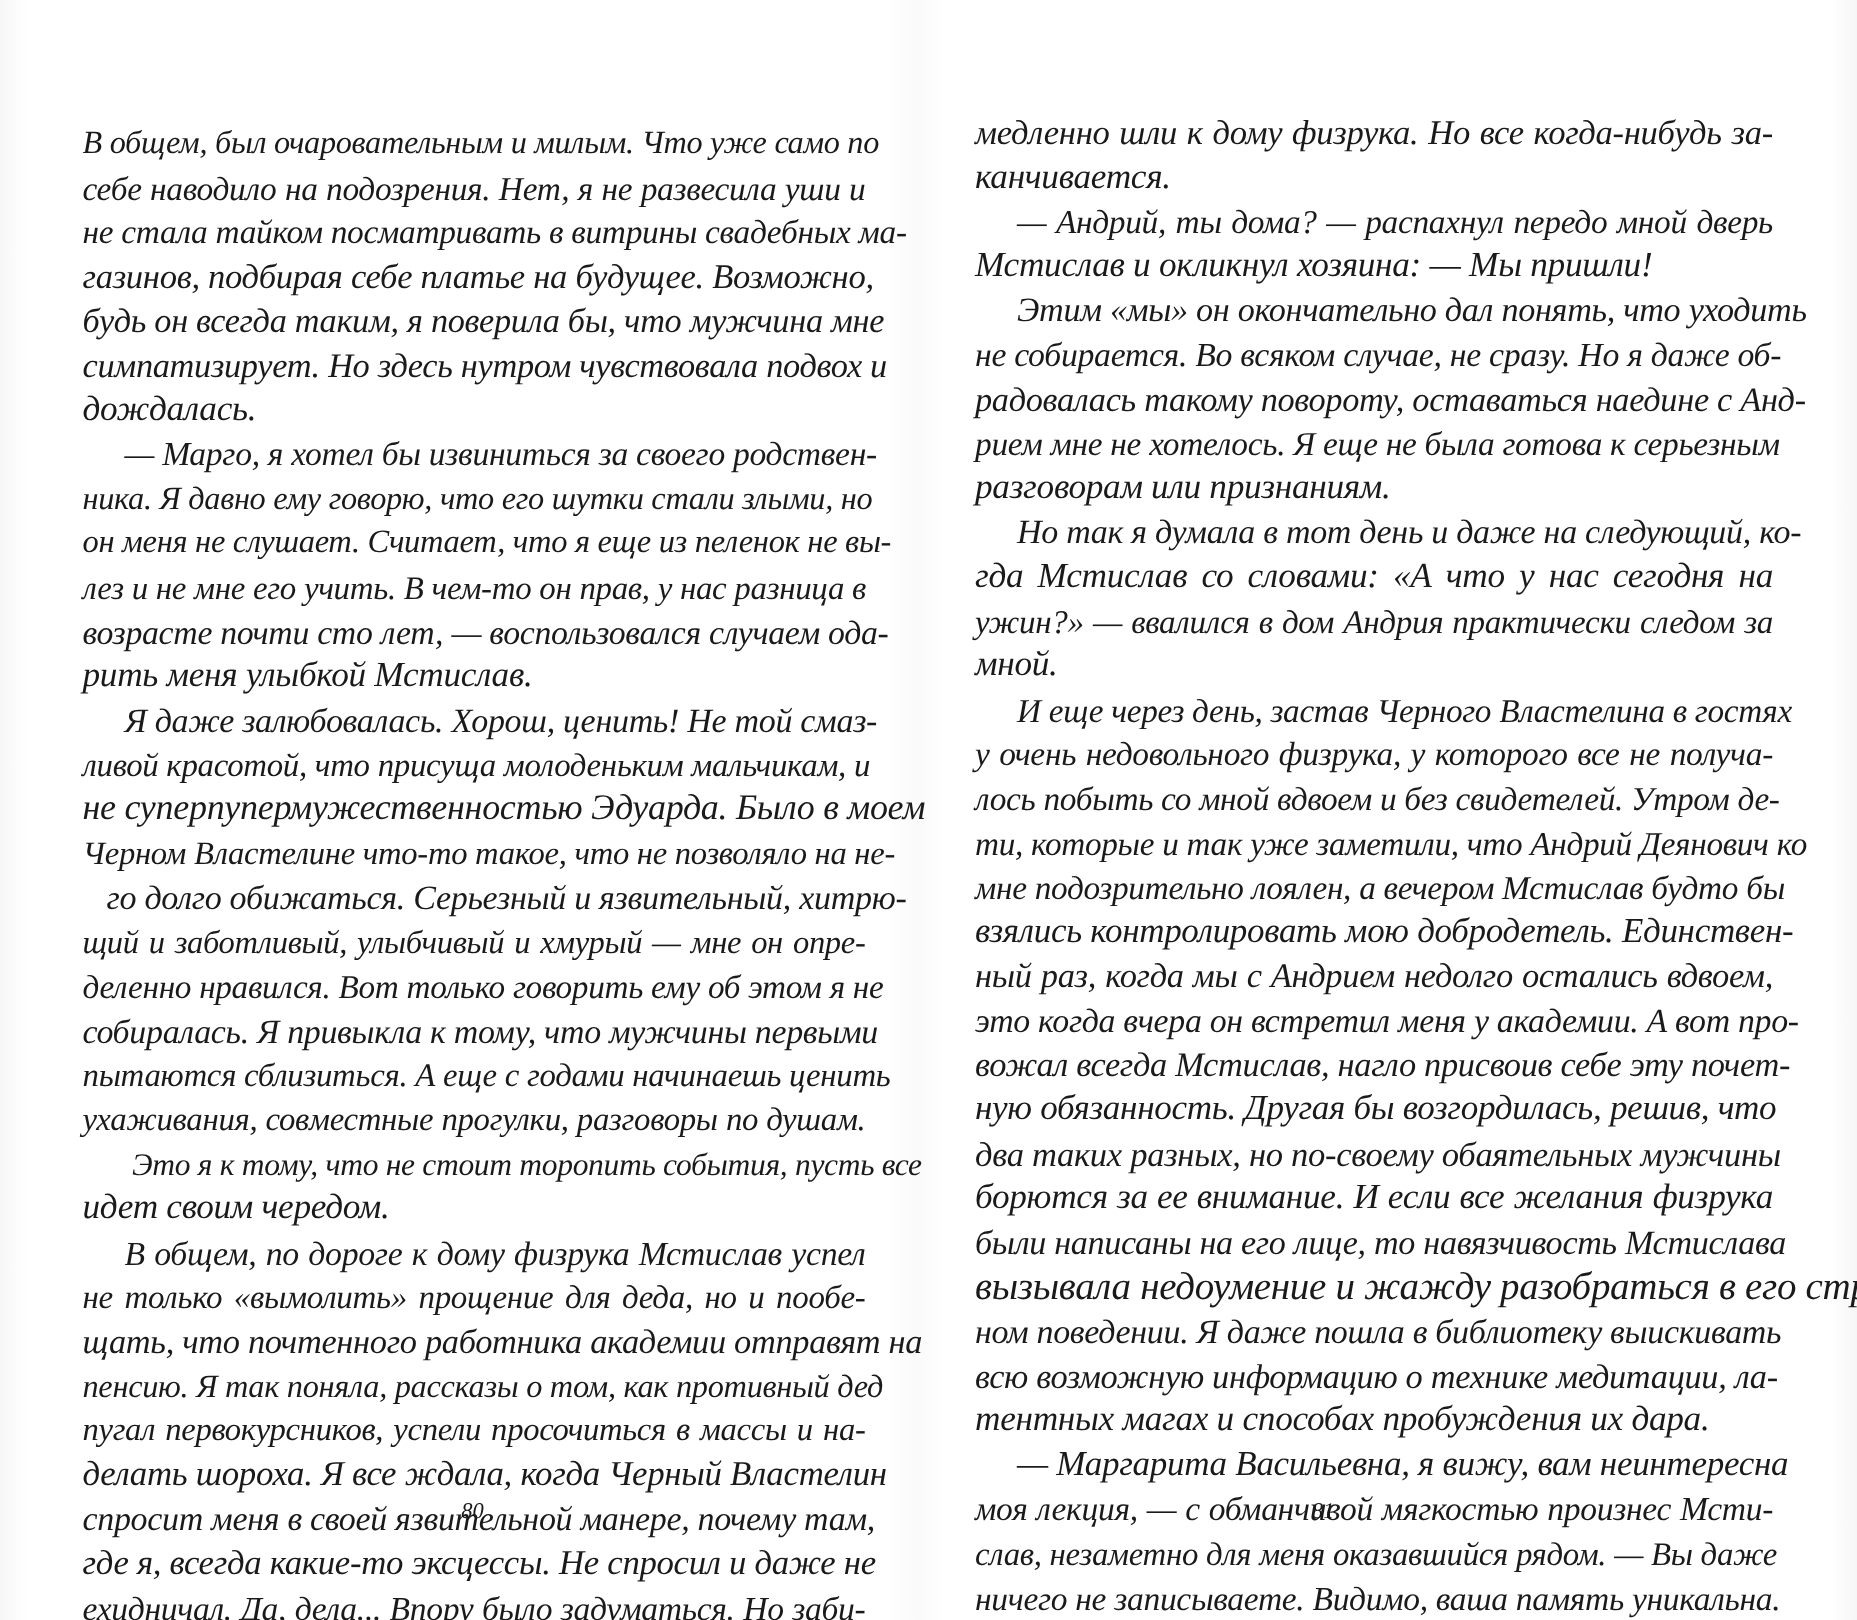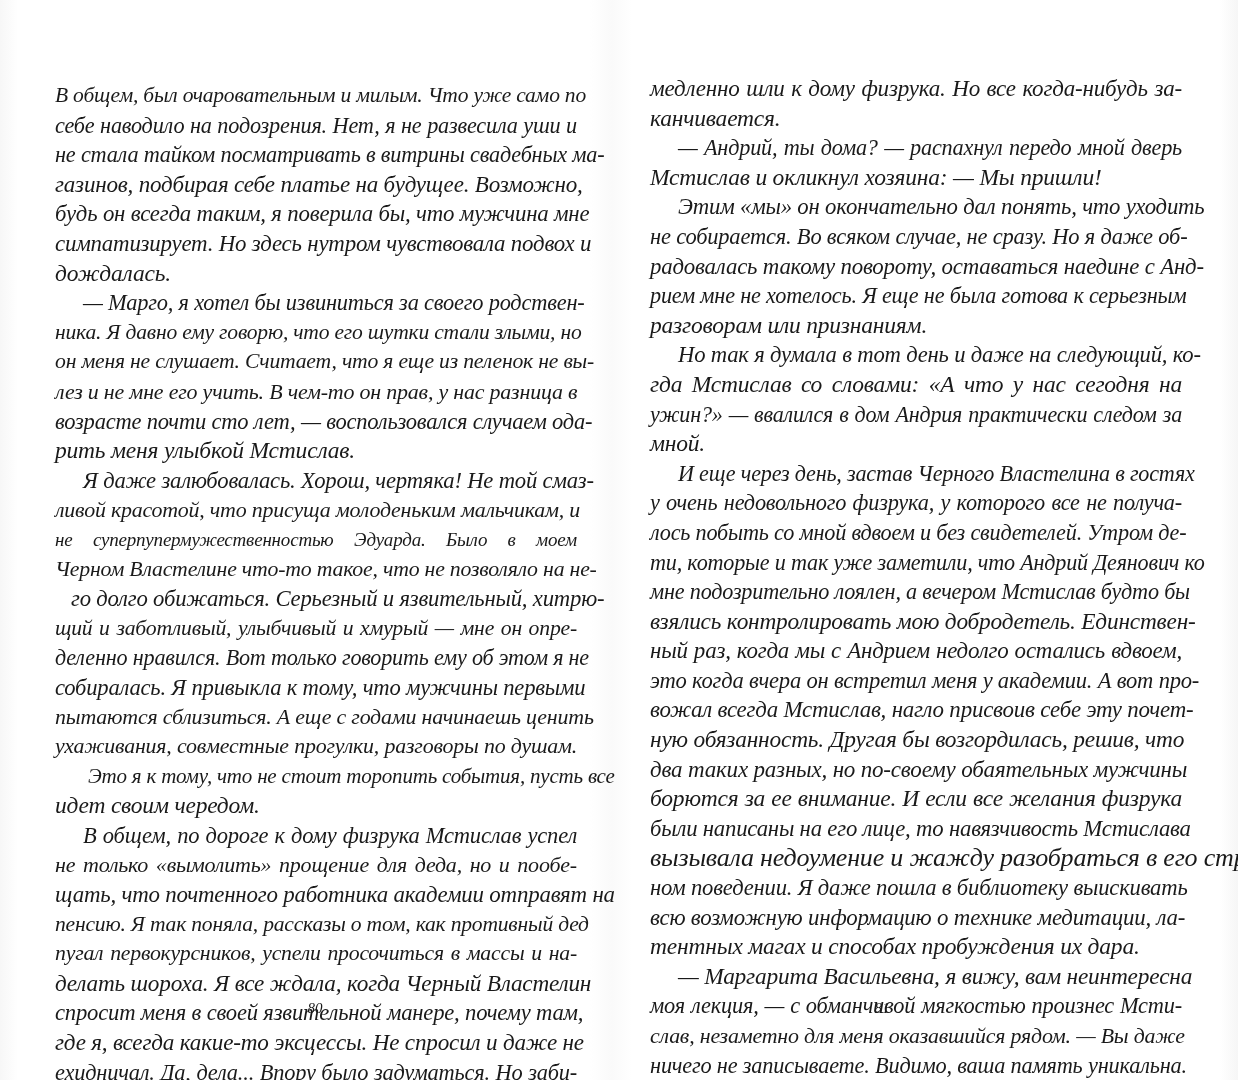--- a/index.html
+++ b/index.html
@@ -74,23 +74,23 @@
         <span class="line" style="font-size: 23.0623px;">газинов, подбирая себе платье на будущее. Возможно,</span>
         <span class="line" style="font-size: 22.8476px;">будь он всегда таким, я поверила бы, что мужчина мне</span>
         <span class="line" style="font-size: 22.8962px;">симпатизирует. Но здесь нутром чувствовала подвох и</span>
         <span class="line last">дождалась.</span>
         <span class="line indent" style="font-size: 22.4085px;">— Марго, я хотел бы извиниться за своего родствен-</span>
         <span class="line" style="font-size: 21.5689px;">ника. Я давно ему говорю, что его шутки стали злыми, но</span>
         <span class="line" style="font-size: 21.6719px;">он меня не слушает. Считает, что я еще из пеленок не вы-</span>
         <span class="line" style="font-size: 21.9562px;">лез и не мне его учить. В чем-то он прав, у нас разница в</span>
         <span class="line" style="font-size: 22.5263px;">возрасте почти сто лет, — воспользовался случаем ода-</span>
         <span class="line last">рить меня улыбкой Мстислав.</span>
-        <span class="line indent" style="font-size: 22.6683px;">Я даже залюбовалась. Хорош, чертяка! Не той смаз-</span>
+        <span class="line indent" style="font-size: 22.6683px;">Я даже залюбовалась. Хорош, ценить! Не той смаз-</span>
         <span class="line" style="font-size: 21.9151px;">ливой красотой, что присуща молоденьким мальчикам, и</span>
-        <span class="line" style="font-size: 19px;">не суперпупермужественностью Эдуарда. Было в моем</span>
+        <span class="line" style="font-size: 24px;">не суперпупермужественностью Эдуарда. Было в моем</span>
         <span class="line" style="font-size: 21.7705px;">Черном Властелине что-то такое, что не позволяло на не-</span>
         <span class="line" style="font-size: 22.7022px; margin-left: 16px;">го долго обижаться. Серьезный и язвительный, хитрю-</span>
         <span class="line" style="font-size: 21.7043px;">щий и заботливый, улыбчивый и хмурый — мне он опре-</span>
         <span class="line" style="font-size: 22.1588px;">деленно нравился. Вот только говорить ему об этом я не</span>
         <span class="line" style="font-size: 22.6074px;">собиралась. Я привыкла к тому, что мужчины первыми</span>
         <span class="line" style="font-size: 21.9188px;">пытаются сблизиться. А еще с годами начинаешь ценить</span>
         <span class="line" style="font-size: 21.884px;">ухаживания, совместные прогулки, разговоры по душам.</span>
         <span class="line" style="font-size: 21px; margin-left: 33px;">Это я к тому, что не стоит торопить события, пусть все</span>
         <span class="line last">идет своим чередом.</span>
         <span class="line indent" style="font-size: 22.5335px;">В общем, по дороге к дому физрука Мстислав успел</span>

